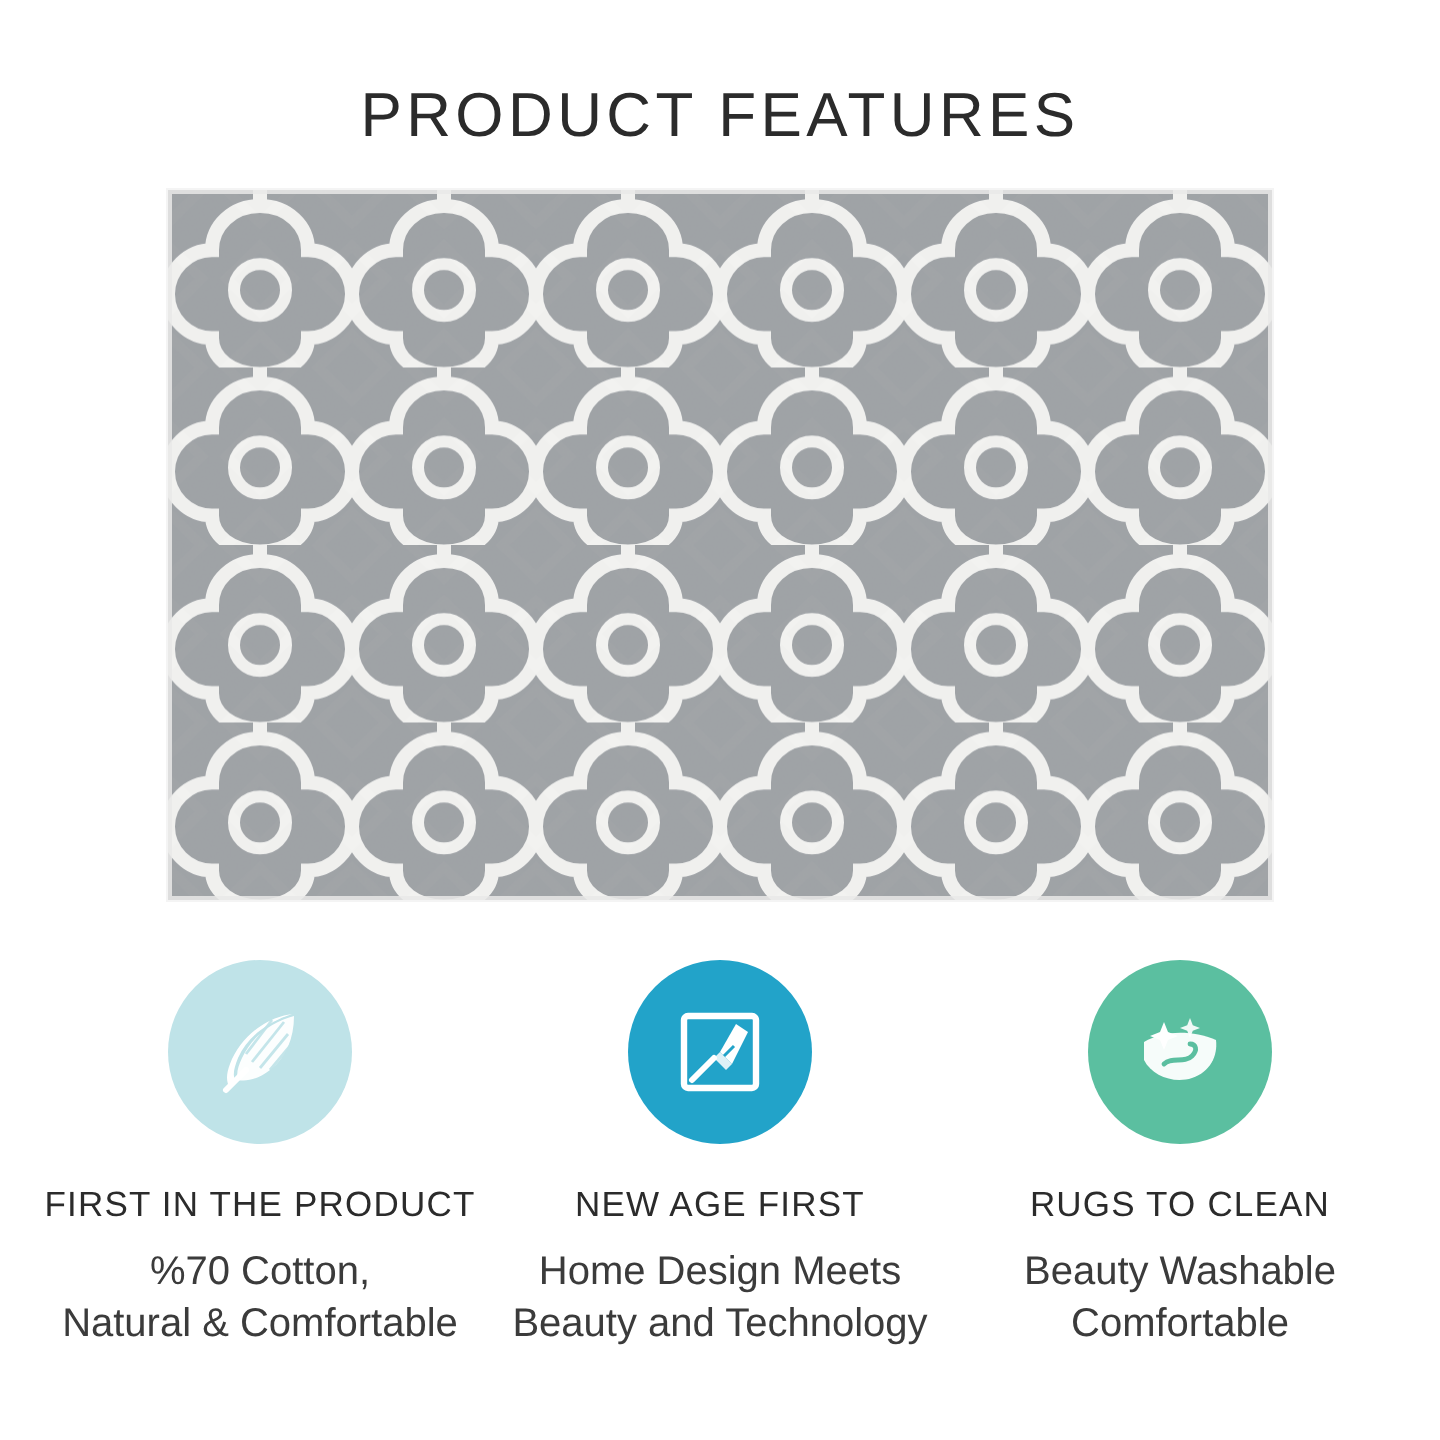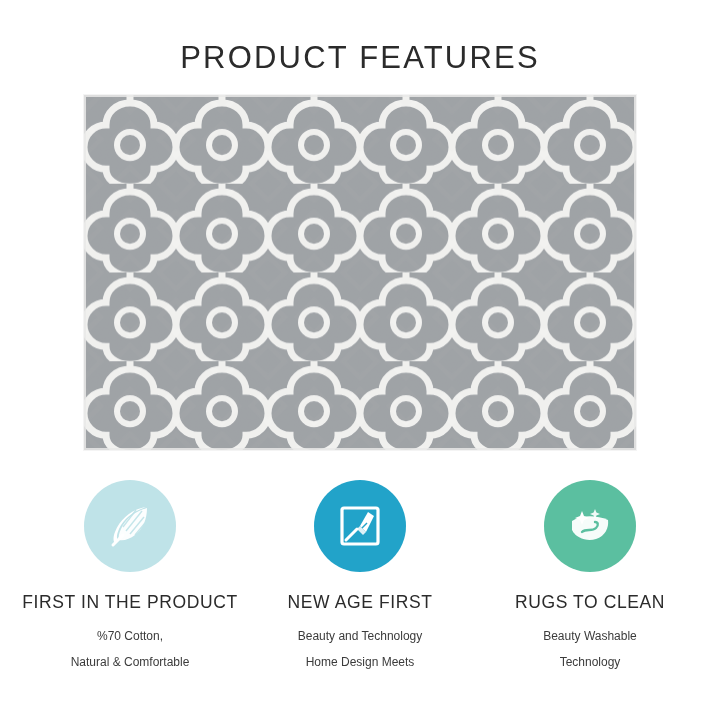--- a/index.html
+++ b/index.html
@@ -63,21 +63,21 @@
     margin-bottom: 20px;
   }
   .f-title {
     font-size: 17.5px;
     letter-spacing: 0.6px;
     color: #2b2b2b;
     margin-bottom: 10px;
     white-space: nowrap;
   }
   .f-desc {
-    font-size: 12px;
+    font-size: 20px;
     color: #3b3b3b;
     line-height: 26px;
   }
   .f-desc div { white-space: nowrap; }
 </style>
 </head>
 <body>
 
 <div class="page">
 
@@ -171,22 +171,22 @@
             <path d="M27 27 L 33 33 L 41 17 L 35 13 Z"></path>
             <path d="M24 30 L 27 27 L 33 33 L 30 36 Z" opacity="0.85"></path>
           </g>
           <g stroke="#22a3c9" stroke-width="1.5" fill="none">
             <path d="M29 29 L 34 24"></path>
           </g>
         </svg>
       </div>
       <div class="f-title">NEW AGE FIRST</div>
       <div class="f-desc">
+        <div>Home Design Meets</div>
         <div>Beauty and Technology</div>
-        <div>Home Design Meets</div>
       </div>
     </div>
 
     <div class="feature">
       <div class="circle" style="background:#5bbfa0;">
         <svg width="56" height="56" viewBox="0 0 56 56">
           <g fill="#ffffff">
             <path d="M10 23 C 20 17 34 17 46 22 C 47 30 43 38 34 41
                      C 25 44 14 40 10 32 Z" opacity="0.95"></path>
           </g>
@@ -195,18 +195,18 @@
           </g>
           <g fill="#ffffff">
             <path d="M20 13 L 22 18 L 27 20 L 22 22 L 20 27 L 18 22 L 13 20 L 18 18 Z"></path>
             <path d="M33 11 L 34.4 14.6 L 38 16 L 34.4 17.4 L 33 21 L 31.6 17.4 L 28 16 L 31.6 14.6 Z" opacity="0.9"></path>
           </g>
         </svg>
       </div>
       <div class="f-title">RUGS TO CLEAN</div>
       <div class="f-desc">
         <div>Beauty Washable</div>
-        <div>Technology</div>
+        <div>Comfortable</div>
       </div>
     </div>
 
   </div>
 </div>
 
 </body></html>

